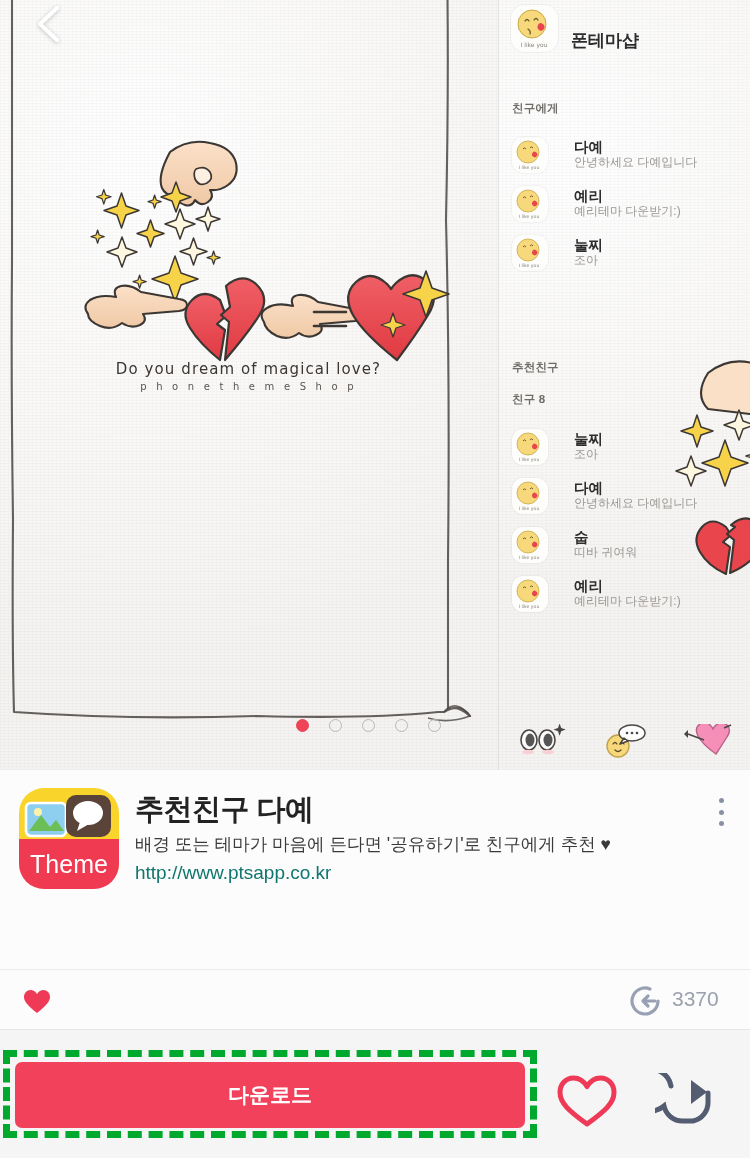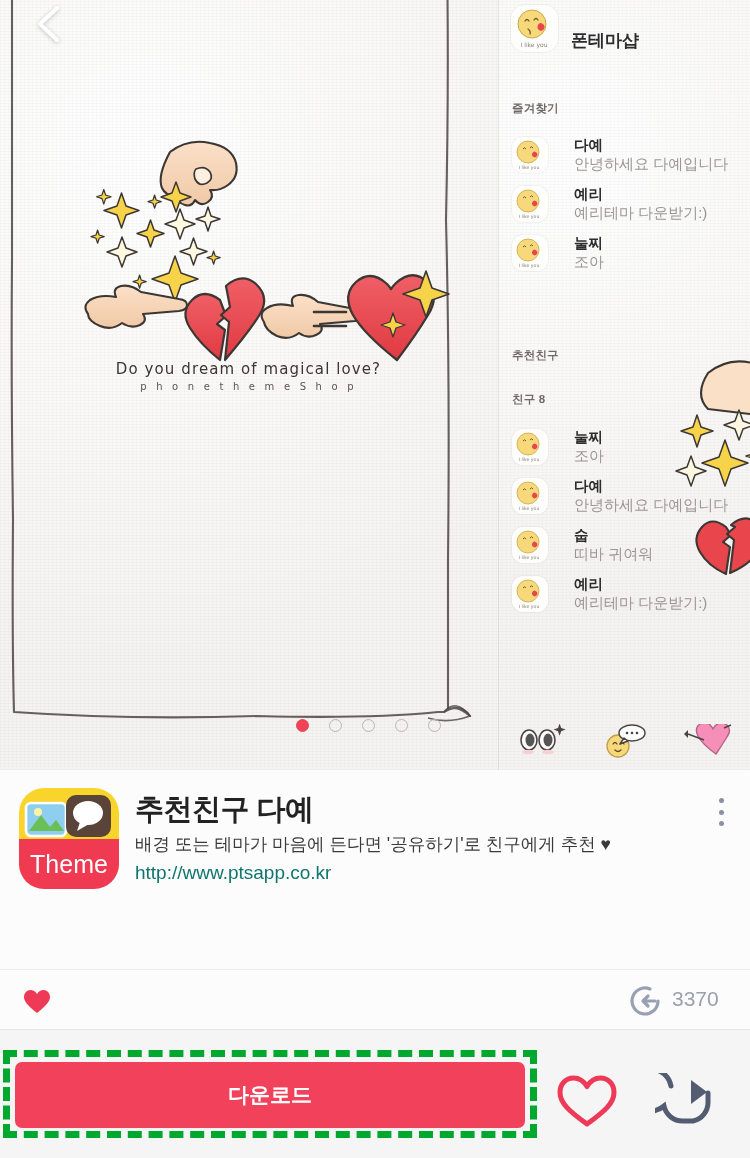--- a/index.html
+++ b/index.html
@@ -59,21 +59,21 @@
   .avatar svg { width:100%; height:100%; display:block; }
   .avatar.sm { width:36px; height:36px; border-radius:11px; }
   .profile-name { font-size:17px; font-weight:bold; color:#2c2c2c; }
 
   .section-label { position:absolute; left:14px; font-size:11.5px; color:#6f6c68; font-weight:bold; letter-spacing:0.2px; }
 
   .friend-list { position:absolute; left:14px; width:238px; }
   .friend-row { display:flex; align-items:center; gap:26px; height:49px; }
   .friend-text { display:flex; flex-direction:column; justify-content:center; gap:1px; }
   .friend-name { font-size:14.5px; font-weight:bold; color:#2c2c2c; line-height:1.15; }
-  .friend-status { font-size:15px; color:#9a9793; line-height:1.15; }
+  .friend-status { font-size:12px; color:#9a9793; line-height:1.15; }
 
   
   .bleed { position:absolute; pointer-events:none; }
   #bleed-hand { left:192px; top:355px; width:90px; height:62px; }
   #bleed-sparkle { left:175px; top:405px; width:95px; height:95px; }
   #bleed-heart { left:200px; top:515px; width:62px; height:60px; }
   .bleed svg { width:100%; height:100%; display:block; overflow:visible; }
 
   #right-navbar { position:absolute; left:0; bottom:0; width:252px; height:58px; display:flex; align-items:center; justify-content:space-around; }
   .navicon { width:52px; height:34px; }
@@ -236,21 +236,21 @@
           <path d="M14,16 q2,-3 4,0" fill="none" stroke="#6b5a32" stroke-width="1.3" stroke-linecap="round"></path>
           <path d="M23,15 q2,-3 4,0" fill="none" stroke="#6b5a32" stroke-width="1.3" stroke-linecap="round"></path>
           <path d="M17,24 q3,2 2,5" fill="none" stroke="#6b5a32" stroke-width="1.3" stroke-linecap="round"></path>
           <path d="M33,20 q-4,-4 -6,0 q-2,4 3,6 q5,-2 3,-6 z" fill="#e8454d"></path>
           <text x="23" y="42" font-size="6" fill="#8a8278" text-anchor="middle" font-family="'DejaVu Sans',sans-serif">I like you</text>
         </svg>
       </div>
       <span class="profile-name">폰테마샵</span>
     </div>
 
-    <div class="section-label" style="top:101px">즐겨찾기</div>
+    <div class="section-label" style="top:101px">친구에게</div>
 
     <div class="friend-list" style="top:130px">
       <div class="friend-row">
         <div class="avatar sm">
           <svg viewBox="0 0 36 36">
               <circle cx="16" cy="15" r="11" fill="#f7d87a" stroke="#c9a848" stroke-width=".8"></circle>
               <path d="M11,12 q1.6,-2.4 3,0" fill="none" stroke="#6b5a32" stroke-width="1"></path>
               <path d="M18,11 q1.6,-2.4 3,0" fill="none" stroke="#6b5a32" stroke-width="1"></path>
               <path d="M25,16 q-3,-3 -4.6,0 q-1.5,3 2.3,4.6 q3.8,-1.6 2.3,-4.6 z" fill="#e8454d"></path>
               <text x="17" y="32" font-size="4.6" fill="#8a8278" text-anchor="middle" font-family="'DejaVu Sans',sans-serif">I like you</text>
@@ -286,21 +286,21 @@
               <text x="17" y="32" font-size="4.6" fill="#8a8278" text-anchor="middle" font-family="'DejaVu Sans',sans-serif">I like you</text>
             </svg>
         </div>
         <div class="friend-text">
           <span class="friend-name">눌찌</span>
           <span class="friend-status">조아</span>
         </div>
       </div>
     </div>
 
-    <div class="section-label" style="top:348px">추천친구</div>
+    <div class="section-label" style="top:360px">추천친구</div>
     <div class="section-label" style="top:392px">친구 8</div>
 
     <div class="friend-list" style="top:422px">
       <div class="friend-row">
         <div class="avatar sm">
           <svg viewBox="0 0 36 36">
               <circle cx="16" cy="15" r="11" fill="#f7d87a" stroke="#c9a848" stroke-width=".8"></circle>
               <path d="M11,12 q1.6,-2.4 3,0" fill="none" stroke="#6b5a32" stroke-width="1"></path>
               <path d="M18,11 q1.6,-2.4 3,0" fill="none" stroke="#6b5a32" stroke-width="1"></path>
               <path d="M25,16 q-3,-3 -4.6,0 q-1.5,3 2.3,4.6 q3.8,-1.6 2.3,-4.6 z" fill="#e8454d"></path>

